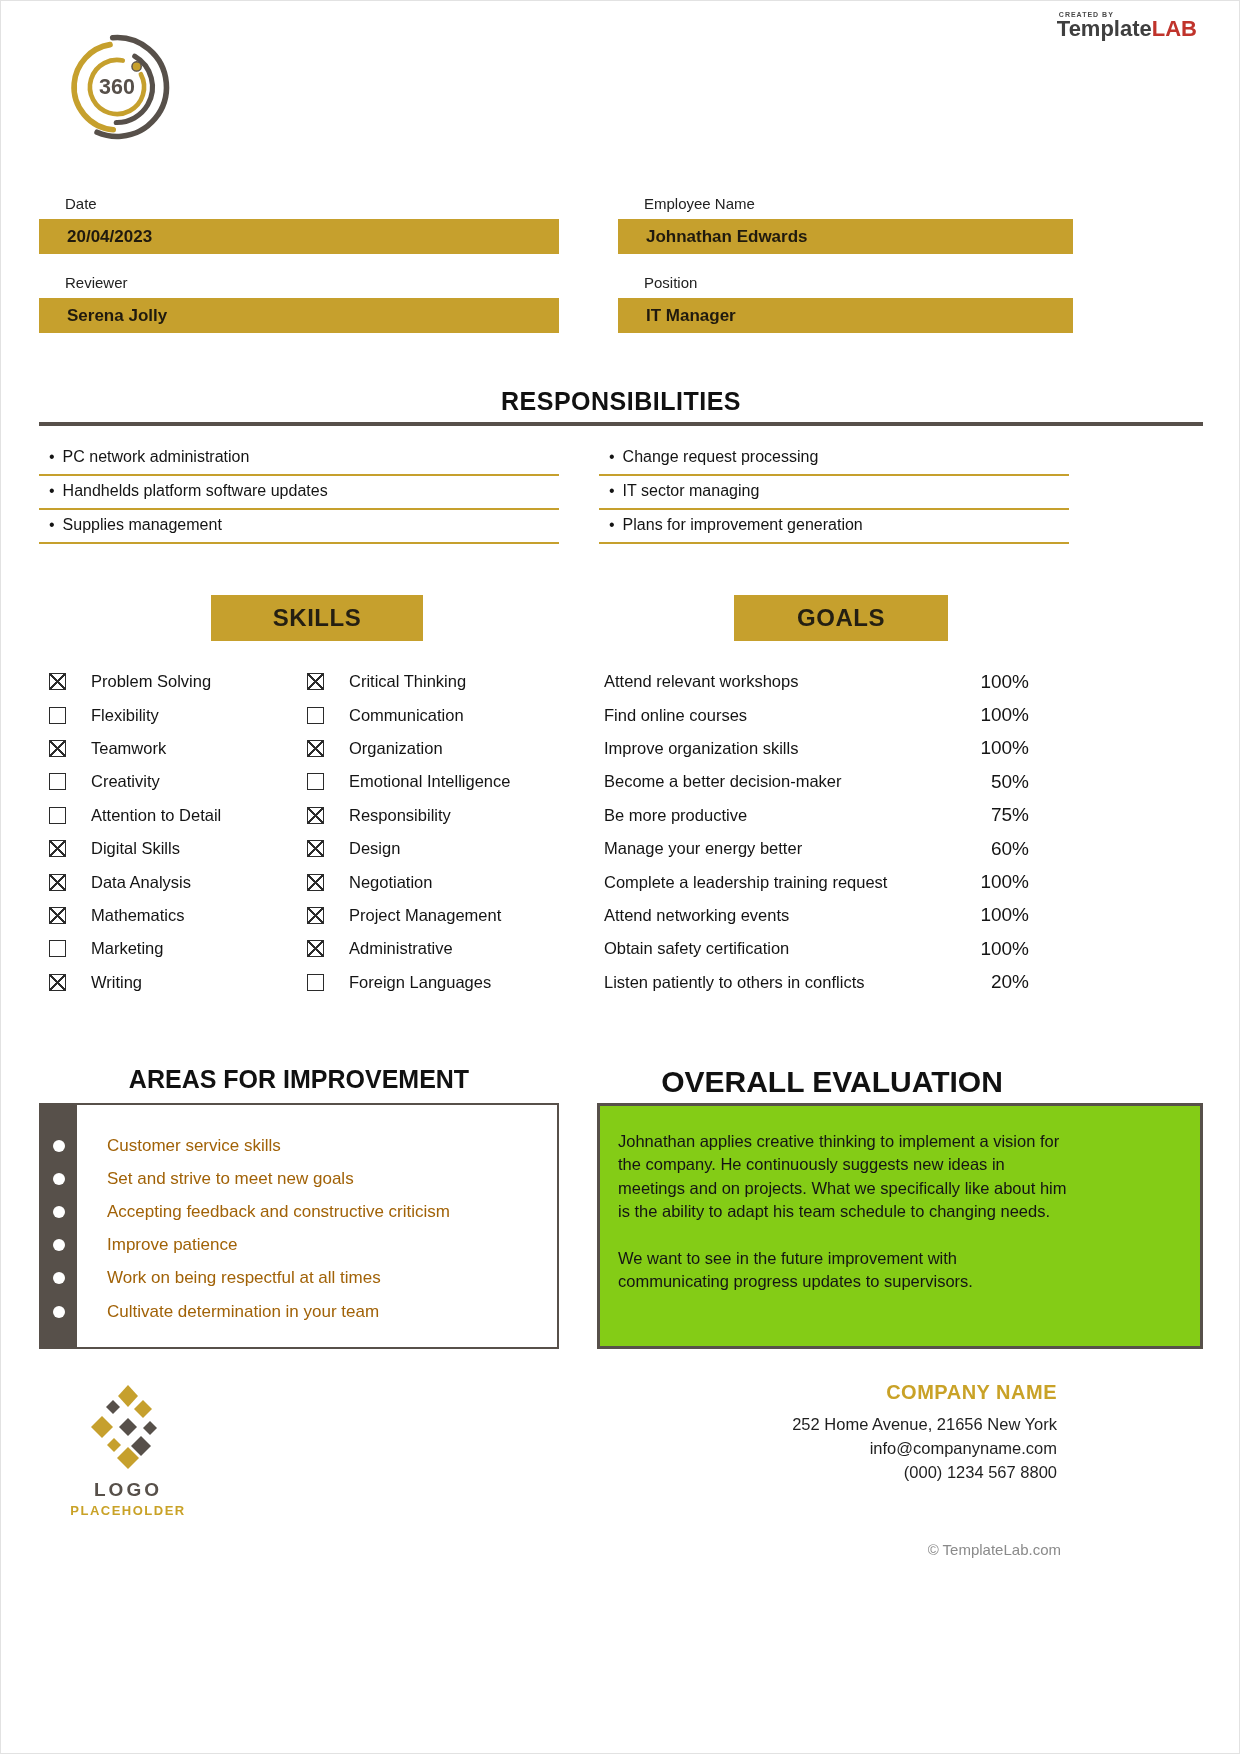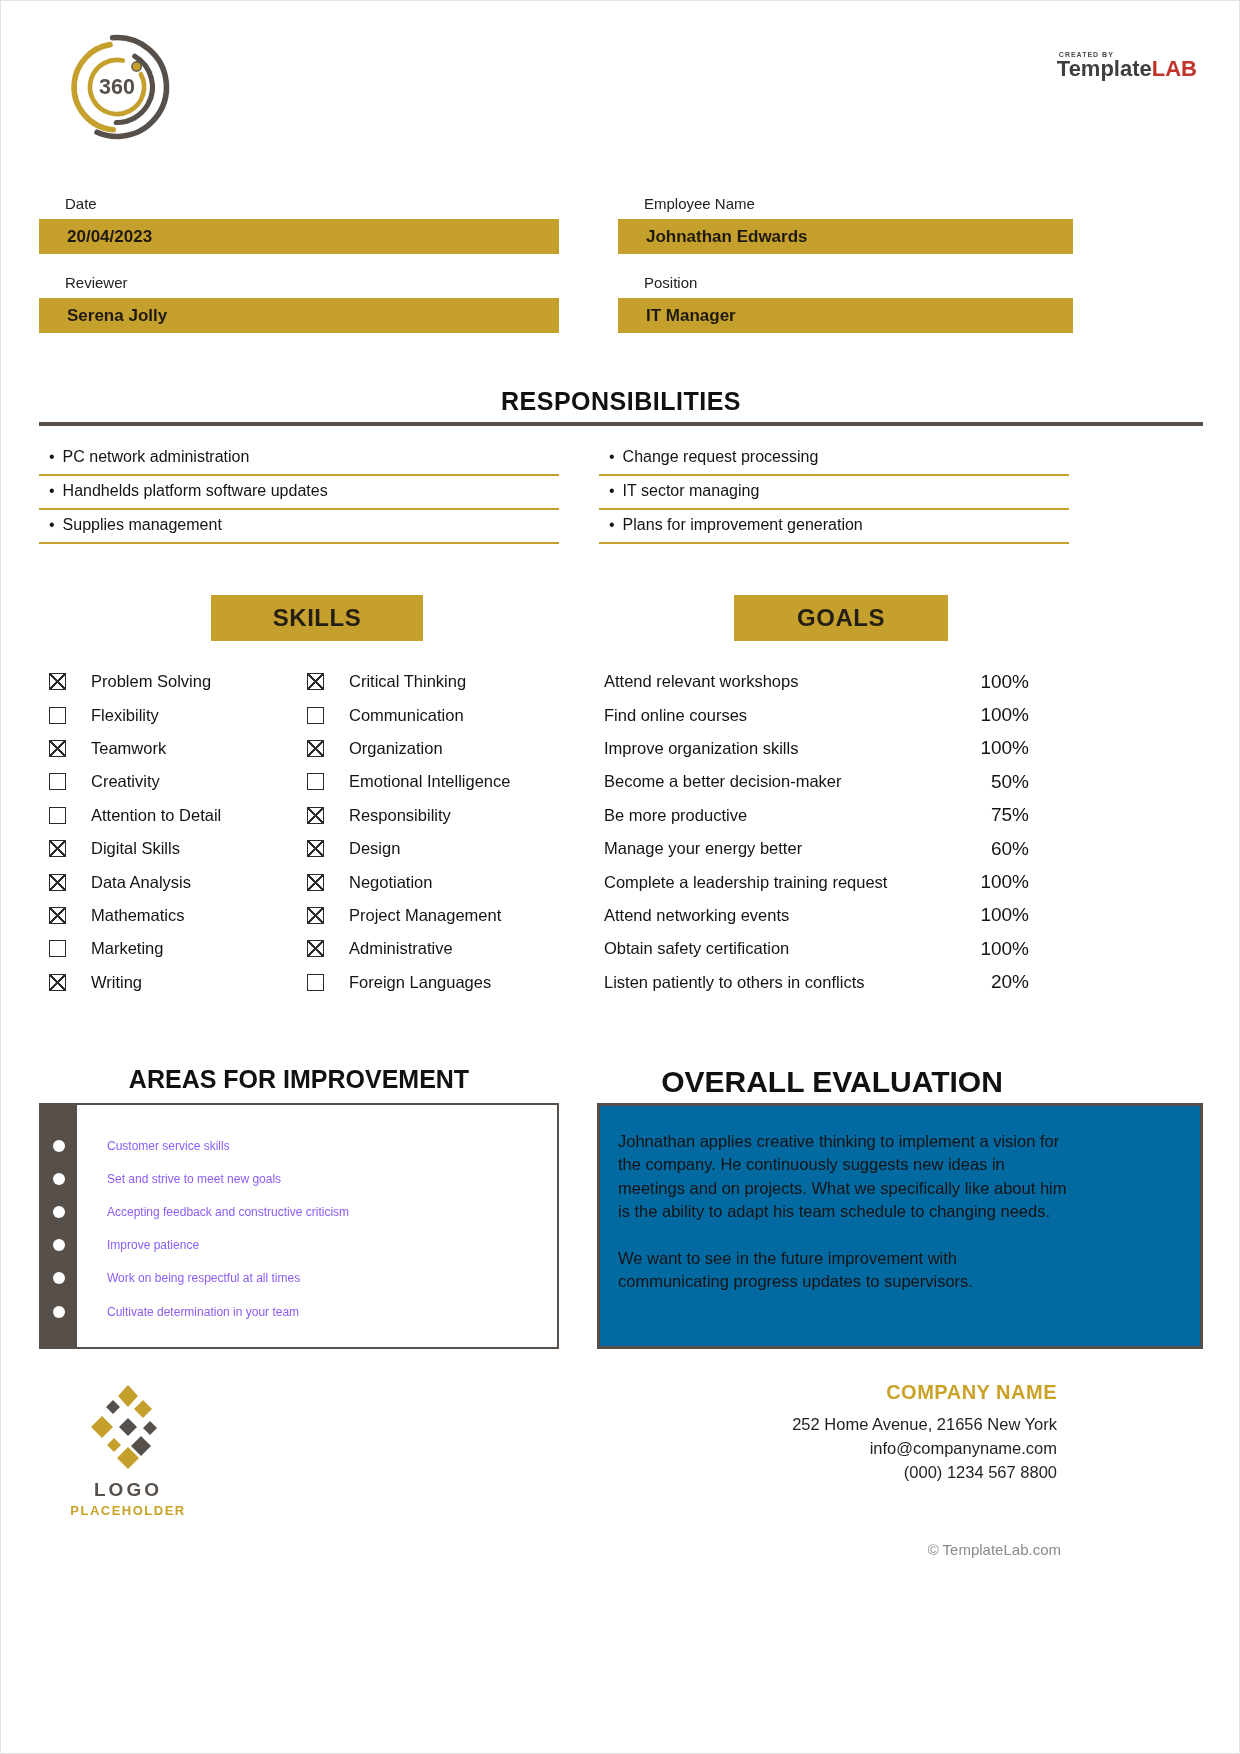--- a/index.html
+++ b/index.html
@@ -1,21 +1,21 @@
 <!DOCTYPE html>
 <html><head>
 <meta charset="utf-8">
 <style>
   * { margin:0; padding:0; box-sizing:border-box; }
   html,body { background:#fff; }
   body { font-family:"Liberation Sans", sans-serif; color:#1a1a1a; }
   .page { position:relative; width:1240px; height:1754px; background:#fff; border:1px solid #e2e2e2; overflow:hidden; }
 
   
-  .brand { position:absolute; top:10px; right:42px; text-align:left;margin-top:40px; }
+  .brand { position:absolute; top:10px; right:42px; text-align:left; }
   .brand-created { font-size:7px; letter-spacing:1px; color:#4a4a4a; font-weight:bold; margin-left:2px; }
   .brand-name { font-size:22px; font-weight:bold; line-height:1; }
   .brand-template { color:#3f3f3f; }
   .brand-lab { color:#c0332b; }
 
   
   .logo360 { position:absolute; left:60px; top:26px; width:112px; height:120px; }
 
   
   .title { position:absolute; left:222px; top:56px; font-size:55px; font-weight:bold; color:#57504a; letter-spacing:0px; white-space:nowrap; }
@@ -62,24 +62,24 @@
   .goal-label { font-size:16.5px; color:#141414; }
   .goal-value { font-size:19px; color:#141414; text-align:right; min-width:56px; }
 
   
   .imp-title { position:absolute; left:38px; top:1064px; width:520px; text-align:center; font-size:25px; font-weight:bold; color:#111; }
   .eval-title { position:absolute; left:558px; top:1064px; width:546px; text-align:center; font-size:30px; font-weight:bold; color:#111; }
 
   .imp-box { position:absolute; left:38px; top:1102px; width:520px; height:246px; border:2px solid #57504a; background:#fff; }
   .imp-side { position:absolute; left:0; top:0; bottom:0; width:36px; background:#57504a; }
   .imp-list { list-style:none; position:absolute; left:0; top:24px; right:0; }
-  .imp-list li { position:relative; height:33.2px; display:flex; align-items:center; padding-left:66px; font-size:12px; color:#8b5cf6; }
+  .imp-list li { position:relative; height:33.2px; display:flex; align-items:center; padding-left:66px; font-size:17px; color:#a16207; }
   .imp-list li::before { content:""; position:absolute; left:12px; width:12px; height:12px; border-radius:50%; background:#fff; }
 
-  .eval-box { position:absolute; left:596px; top:1102px; width:606px; height:246px; border:3px solid #57504a; background:#0369a1; padding:24px 20px 0 18px; }
+  .eval-box { position:absolute; left:596px; top:1102px; width:606px; height:246px; border:3px solid #57504a; background:#84cc16; padding:24px 20px 0 18px; }
   .eval-box p { width:452px; font-size:16.5px; line-height:1.42; color:#141414; }
   .eval-box p + p { margin-top:23px; }
 
   
   .flogo { position:absolute; left:42px; top:1382px; width:170px; text-align:center; }
   .flogo svg { display:block; margin:0 auto 4px auto; }
   .flogo-line1 { font-size:19px; font-weight:bold; color:#57504a; letter-spacing:3px; }
   .flogo-line2 { font-size:13px; font-weight:bold; color:#c9a227; letter-spacing:1.5px; margin-top:2px; }
 
   .company { position:absolute; right:182px; top:1380px; text-align:right; }

